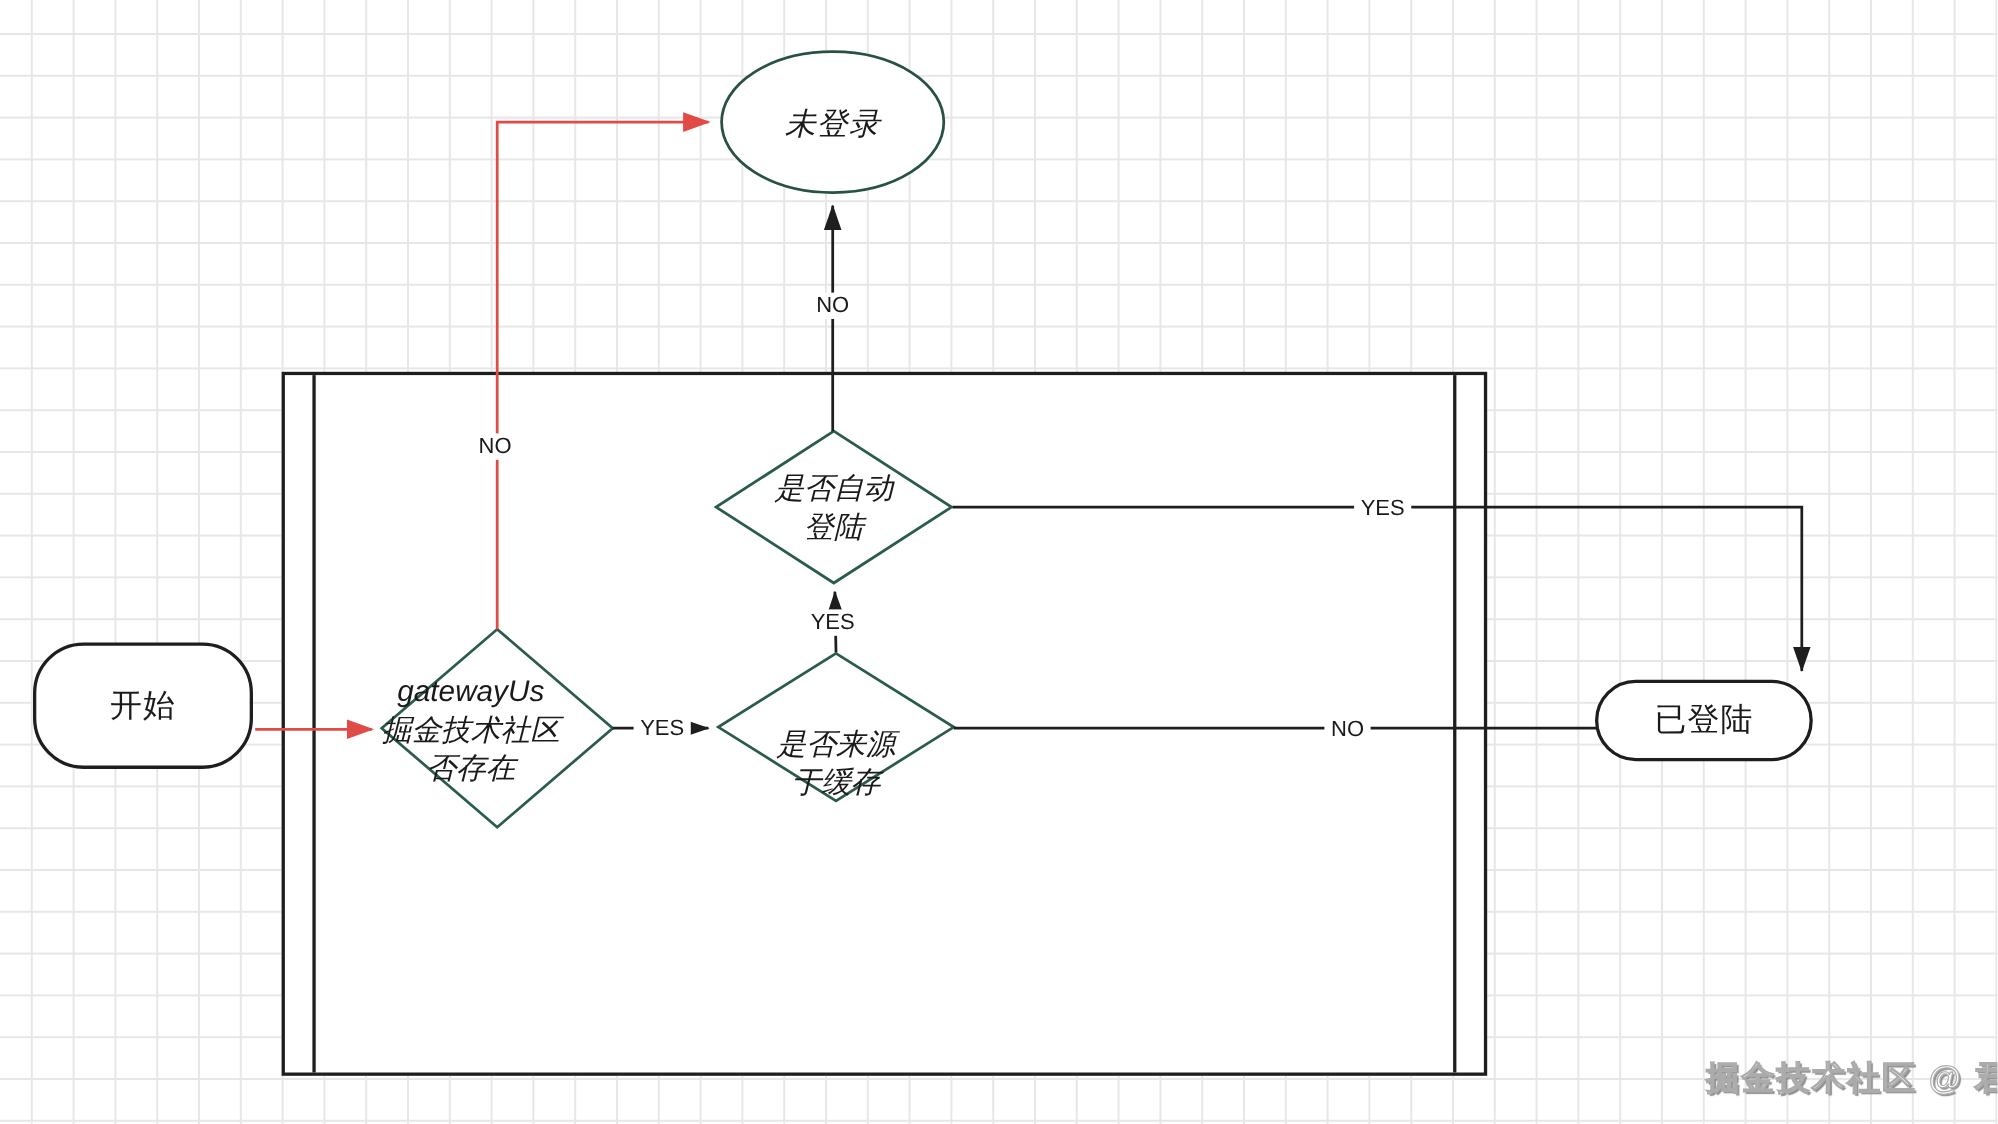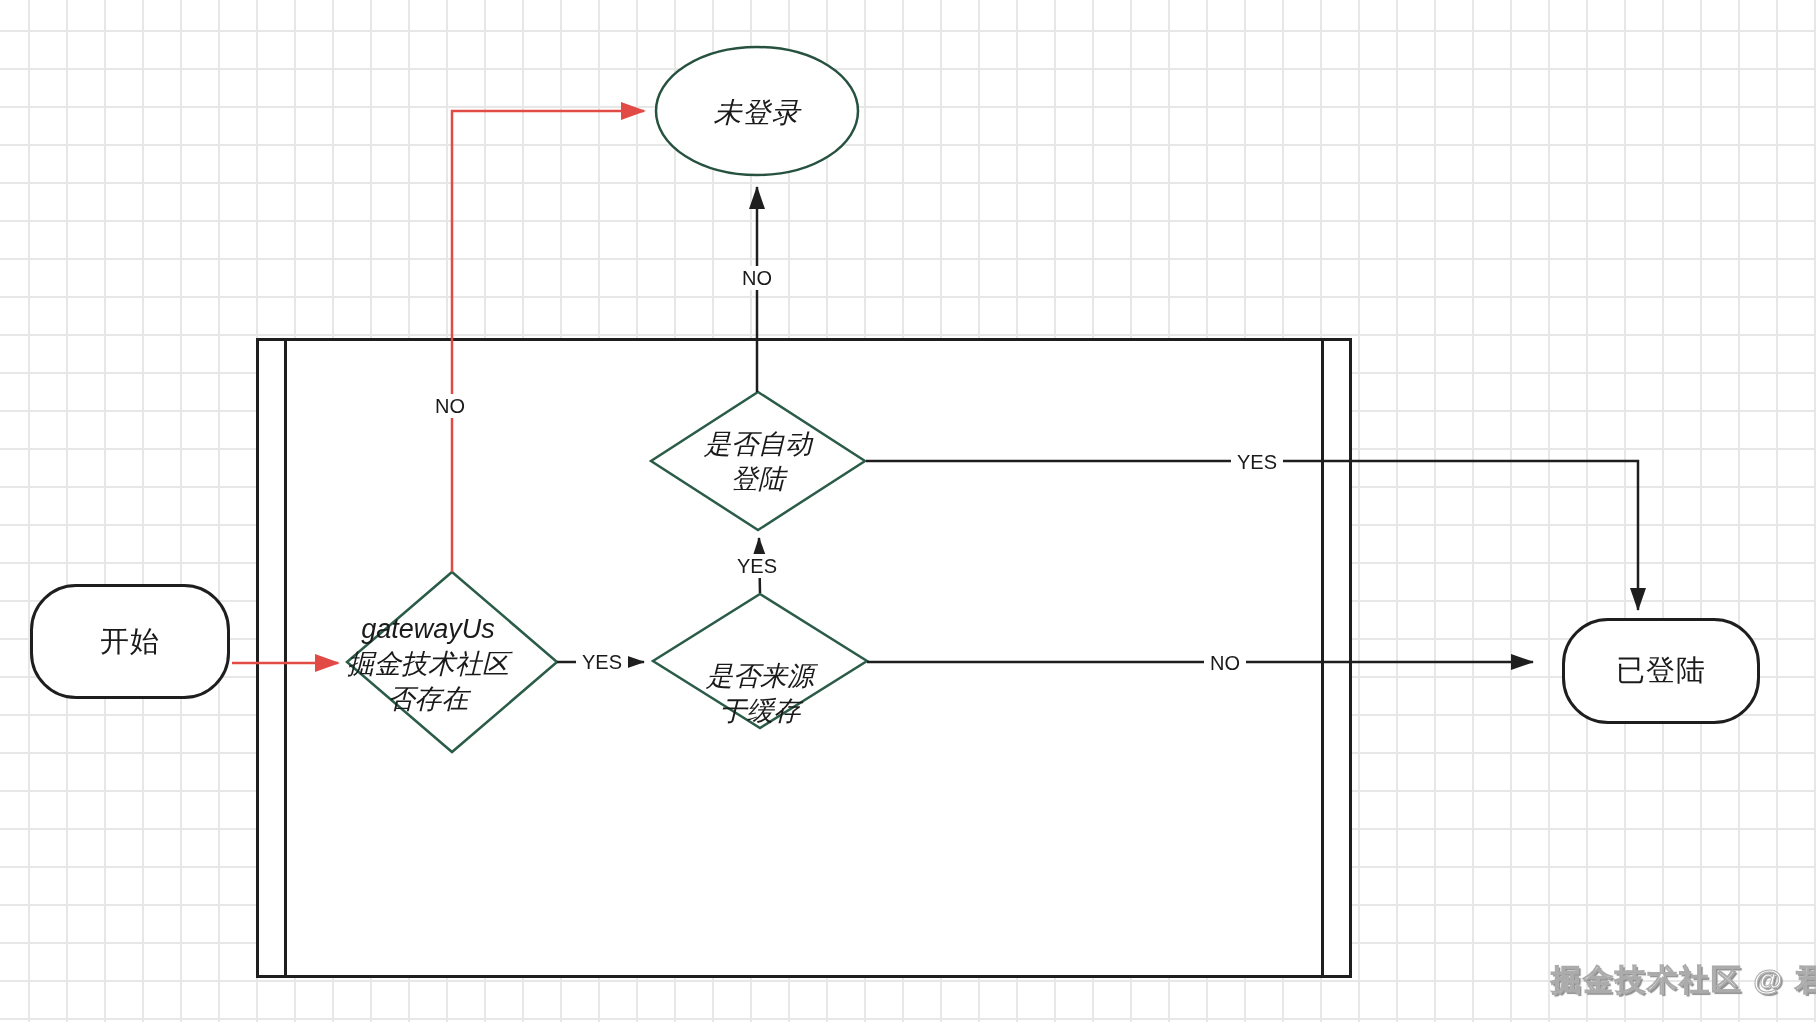--- a/index.html
+++ b/index.html
@@ -21,21 +21,21 @@
   .inner-line{position:absolute;top:0;bottom:0;width:3px;background:#1e1e1e;}
   .inner-line.left{left:25px;}
   .inner-line.right{right:25px;}
   svg.edges{position:absolute;left:0;top:0;width:1816px;height:1022px;}
   .stadium{
     position:absolute;background:#fff;border:3px solid #1e1e1e;border-radius:46px;
     display:flex;align-items:center;justify-content:center;
     font-size:29px;letter-spacing:1px;box-sizing:border-box;
   }
   .stadium.start{left:30px;top:584px;width:200px;height:115px;}
-  .stadium.end{left:1562px;top:618px;width:198px;height:106px;}
+  .stadium.end{left:1450px;top:618px;width:198px;height:74px;}
   .shape-label{
     position:absolute;transform:translate(-50%,-50%);
     text-align:center;font-size:27px;line-height:35px;white-space:nowrap;font-style:italic;
   }
   .shape-label.ellipse-label{left:757px;top:112px;font-size:28px;letter-spacing:1px;}
   .shape-label.gateway{left:428px;top:664px;}
   .shape-label.cache{left:760px;top:662px;margin-top:32px;}
   .shape-label.auto{left:758px;top:462px;}
   .edge-label{
     position:absolute;transform:translate(-50%,-50%);

